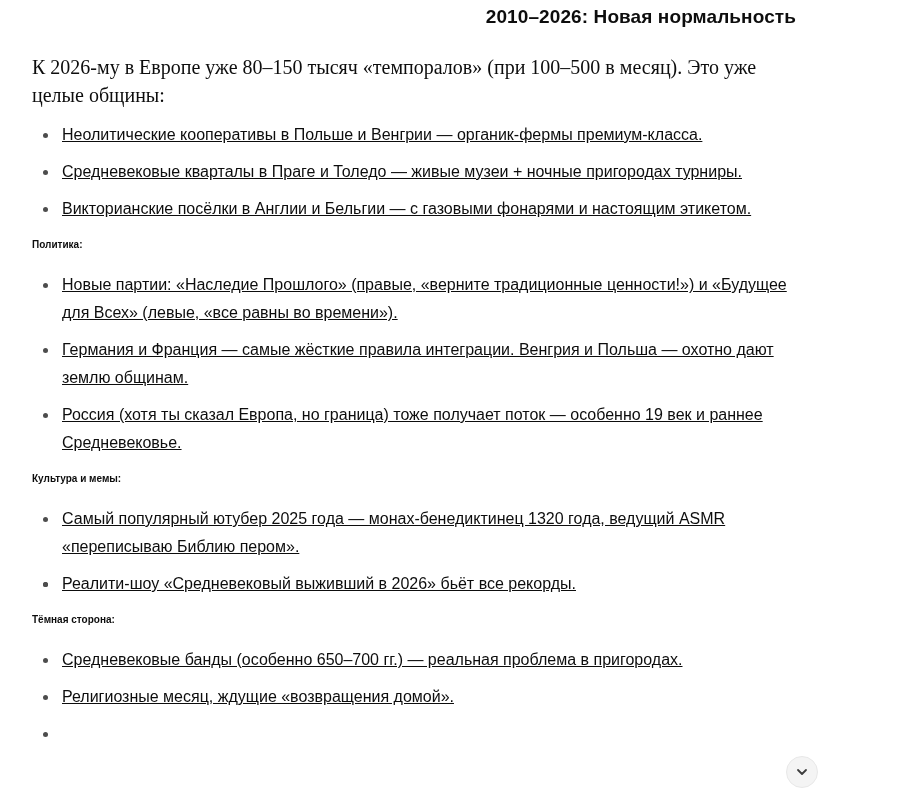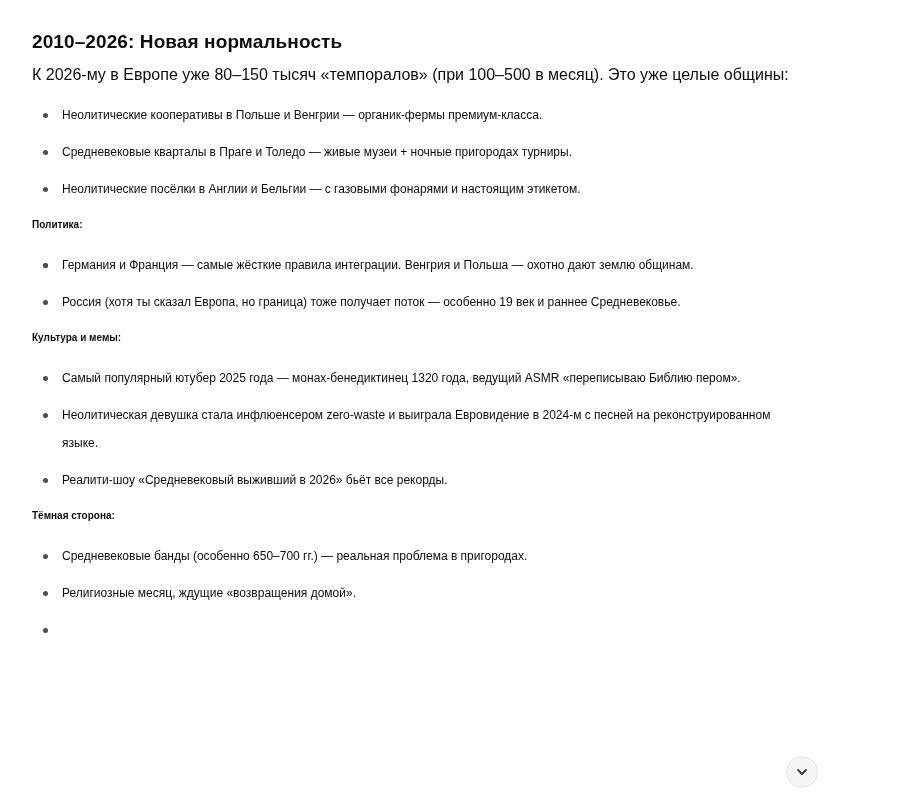--- a/index.html
+++ b/index.html
@@ -11,49 +11,52 @@
     font-family: "Liberation Sans", "DejaVu Sans", sans-serif;
     color: #0d0d0d;
   }
   .message {
     position: absolute;
     left: 32px;
     top: 0;
     width: 764px;
   }
   .msg-title {
-    margin-top: 29px;
+    margin-top: 4px;
     font-size: 19px;
     line-height: 25px;
     font-weight: 700;
     letter-spacing: 0.1px;
+    text-align: right;
   }
   .intro {
-    margin-top: 7px;
-    font-size: 16px;
+    margin-top: 24px;
+    font-size: 20px;
     line-height: 28px;
+    font-family: Liberation Serif, serif;
   }
   .section-heading {
     margin-top: 8px;
     margin-bottom: 8px;
     font-size: 10px;
     line-height: 28px;
     font-weight: 700;
   }
   ul.bullet-list {
     list-style: none;
     margin-top: 12px;
     margin-bottom: 0;
   }
   ul.bullet-list li {
     position: relative;
     padding-left: 30px;
-    font-size: 12px;
+    font-size: 16px;
     line-height: 28px;
     margin-bottom: 9px;
+    text-decoration: underline;
   }
   ul.bullet-list li:last-child { margin-bottom: 0; }
   .dot {
     position: absolute;
     left: 11px;
     top: 12px;
     width: 5px;
     height: 5px;
     border-radius: 50%;
     background: #4d4d4d;
@@ -80,34 +83,34 @@
 
 <div class="message">
 
   <h2 class="msg-title">2010–2026: Новая нормальность</h2>
 
   <p class="intro">К 2026-му в Европе уже 80–150 тысяч «темпоралов» (при 100–500 в месяц). Это уже целые общины:</p>
 
   <ul class="bullet-list">
     <li><span class="dot"></span><span>Неолитические кооперативы в Польше и Венгрии — органик-фермы премиум-класса.</span></li>
     <li><span class="dot"></span><span>Средневековые кварталы в Праге и Толедо — живые музеи + ночные пригородах турниры.</span></li>
-    <li><span class="dot"></span><span>Неолитические посёлки в Англии и Бельгии — с газовыми фонарями и настоящим этикетом.</span></li>
+    <li><span class="dot"></span><span>Викторианские посёлки в Англии и Бельгии — с газовыми фонарями и настоящим этикетом.</span></li>
   </ul>
 
   <h3 class="section-heading">Политика:</h3>
   <ul class="bullet-list">
-    <li><span class="dot"></span></li>
+    <li><span class="dot"></span><span>Новые партии: «Наследие Прошлого» (правые, «верните традиционные ценности!») и «Будущее для Всех» (левые, «все равны во времени»).</span></li>
     <li><span class="dot"></span><span>Германия и Франция — самые жёсткие правила интеграции. Венгрия и Польша — охотно дают землю общинам.</span></li>
     <li><span class="dot"></span><span>Россия (хотя ты сказал Европа, но граница) тоже получает поток — особенно 19 век и раннее Средневековье.</span></li>
   </ul>
 
   <h3 class="section-heading">Культура и мемы:</h3>
   <ul class="bullet-list">
     <li><span class="dot"></span><span>Самый популярный ютубер 2025 года — монах-бенедиктинец 1320 года, ведущий ASMR «переписываю Библию пером».</span></li>
-    <li><span class="dot"></span><span>Неолитическая девушка стала инфлюенсером zero-waste и выиграла Евровидение в 2024-м с песней на реконструированном языке.</span></li>
+    <li><span class="dot"></span></li>
     <li><span class="dot"></span><span>Реалити-шоу «Средневековый выживший в 2026» бьёт все рекорды.</span></li>
   </ul>
 
   <h3 class="section-heading">Тёмная сторона:</h3>
   <ul class="bullet-list">
     <li><span class="dot"></span><span>Средневековые банды (особенно 650–700 гг.) — реальная проблема в пригородах.</span></li>
     <li><span class="dot"></span><span>Религиозные месяц, ждущие «возвращения домой».</span></li>
     <li><span class="dot"></span></li>
   </ul>
 

